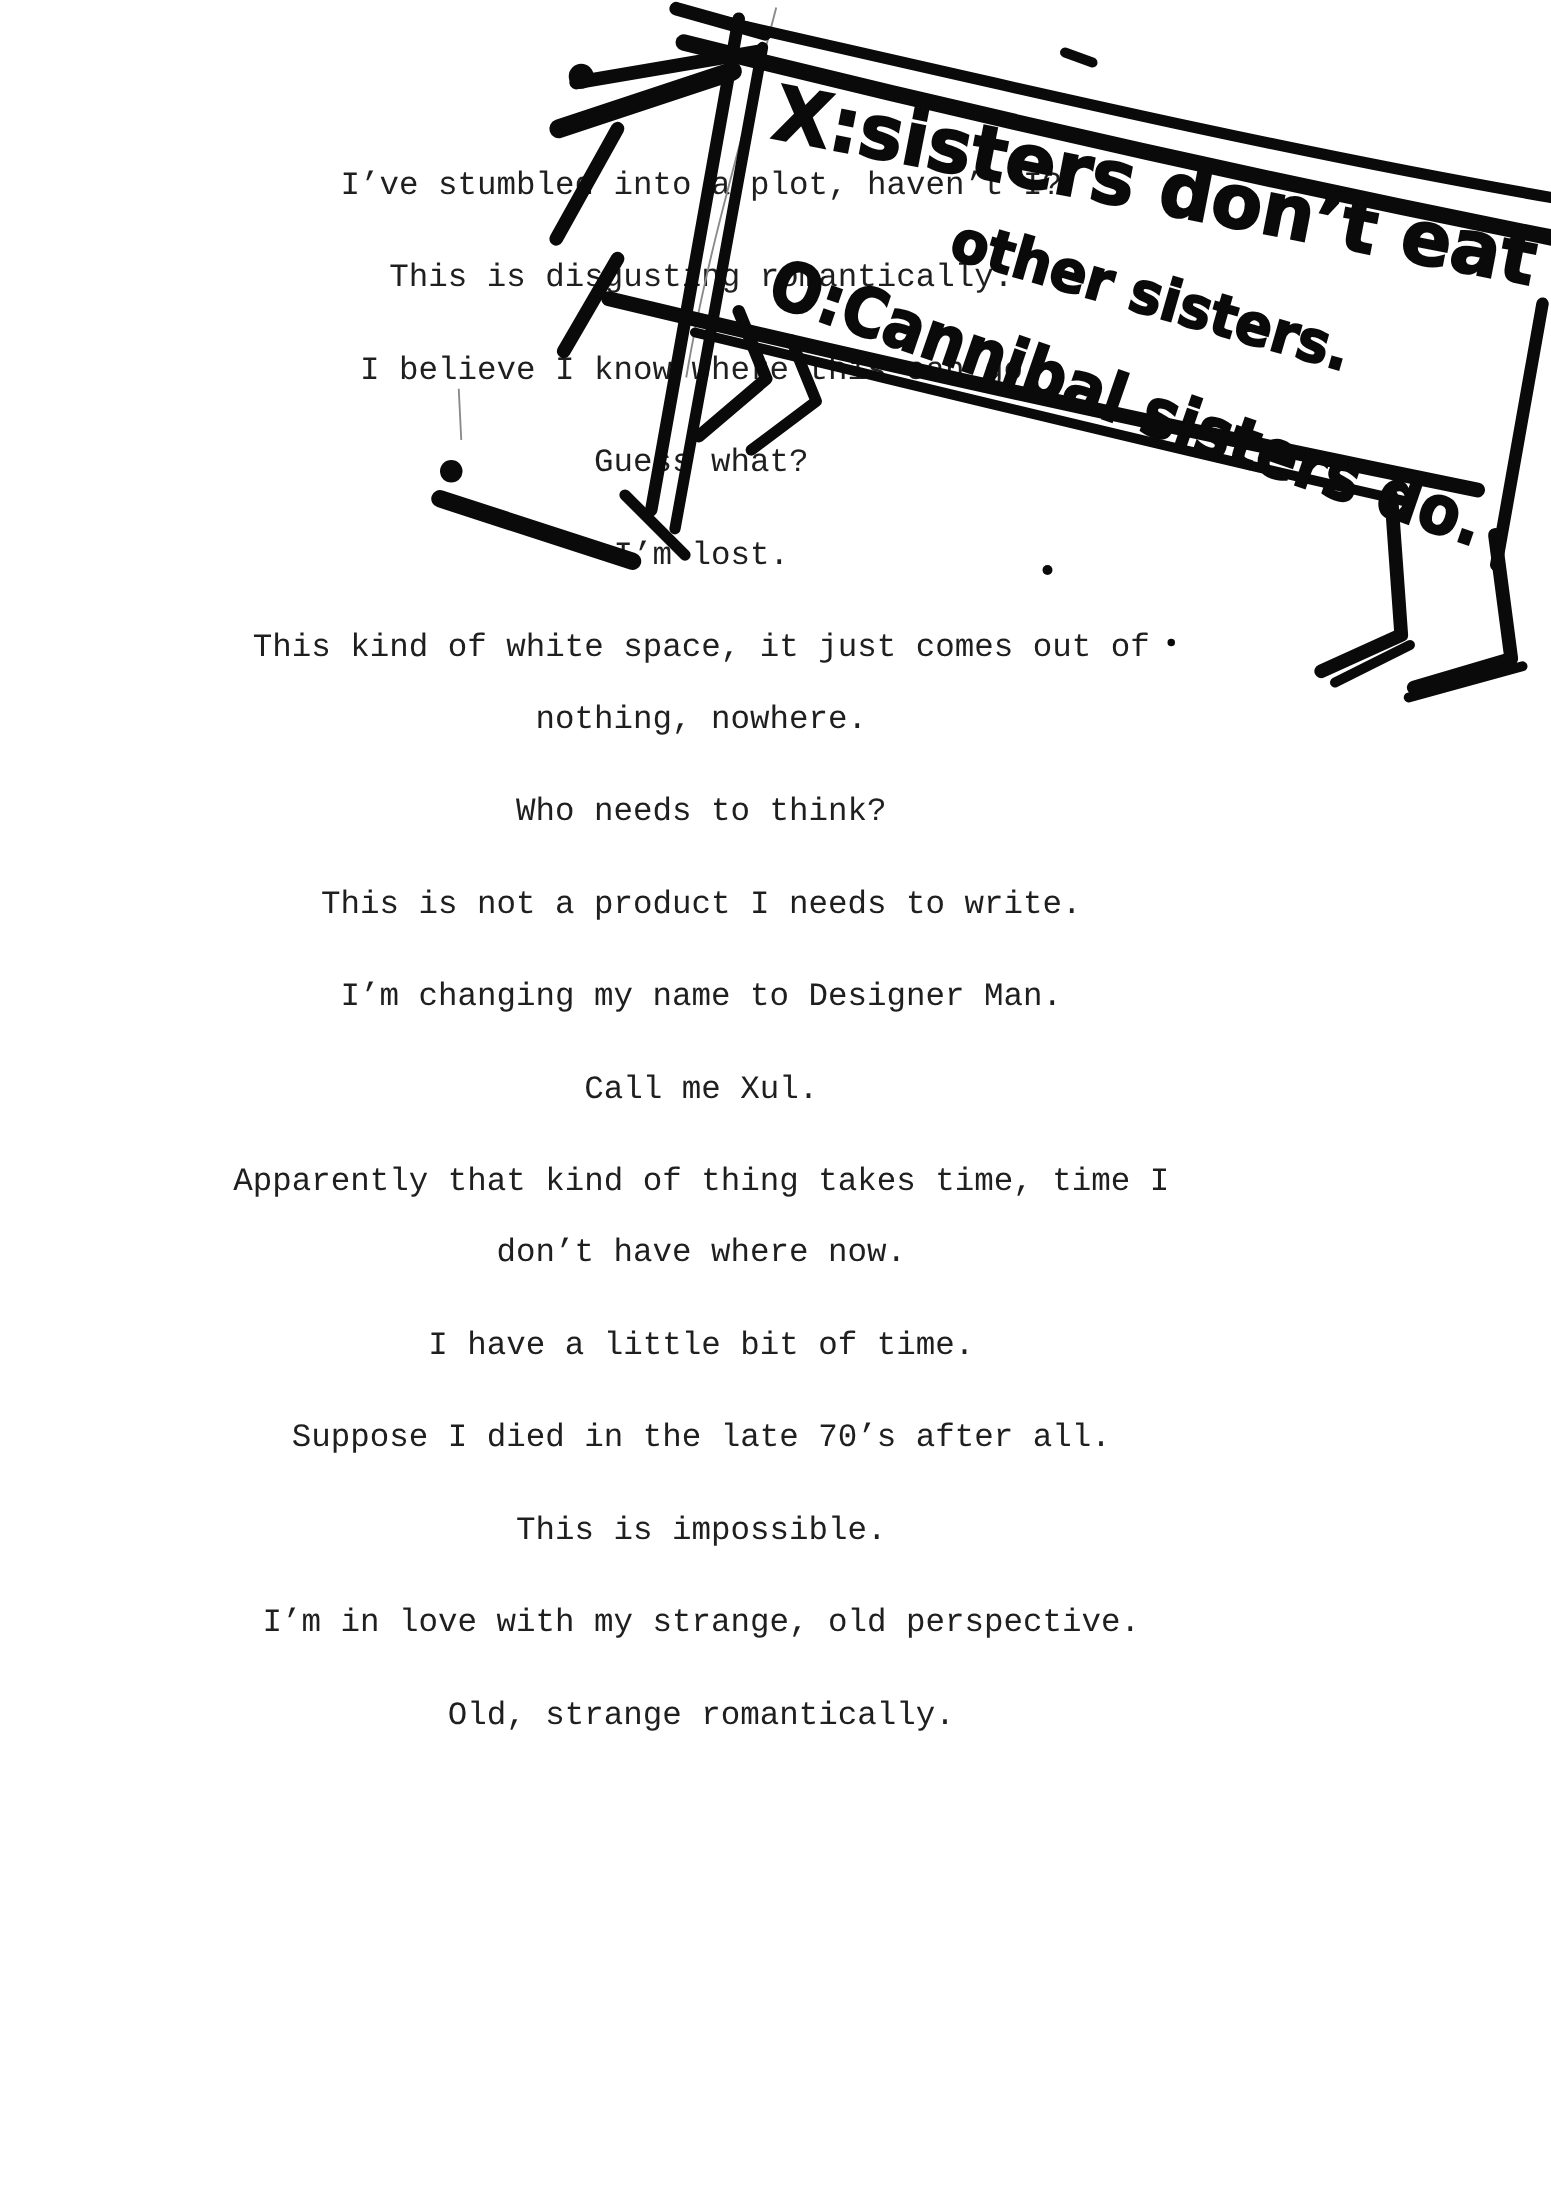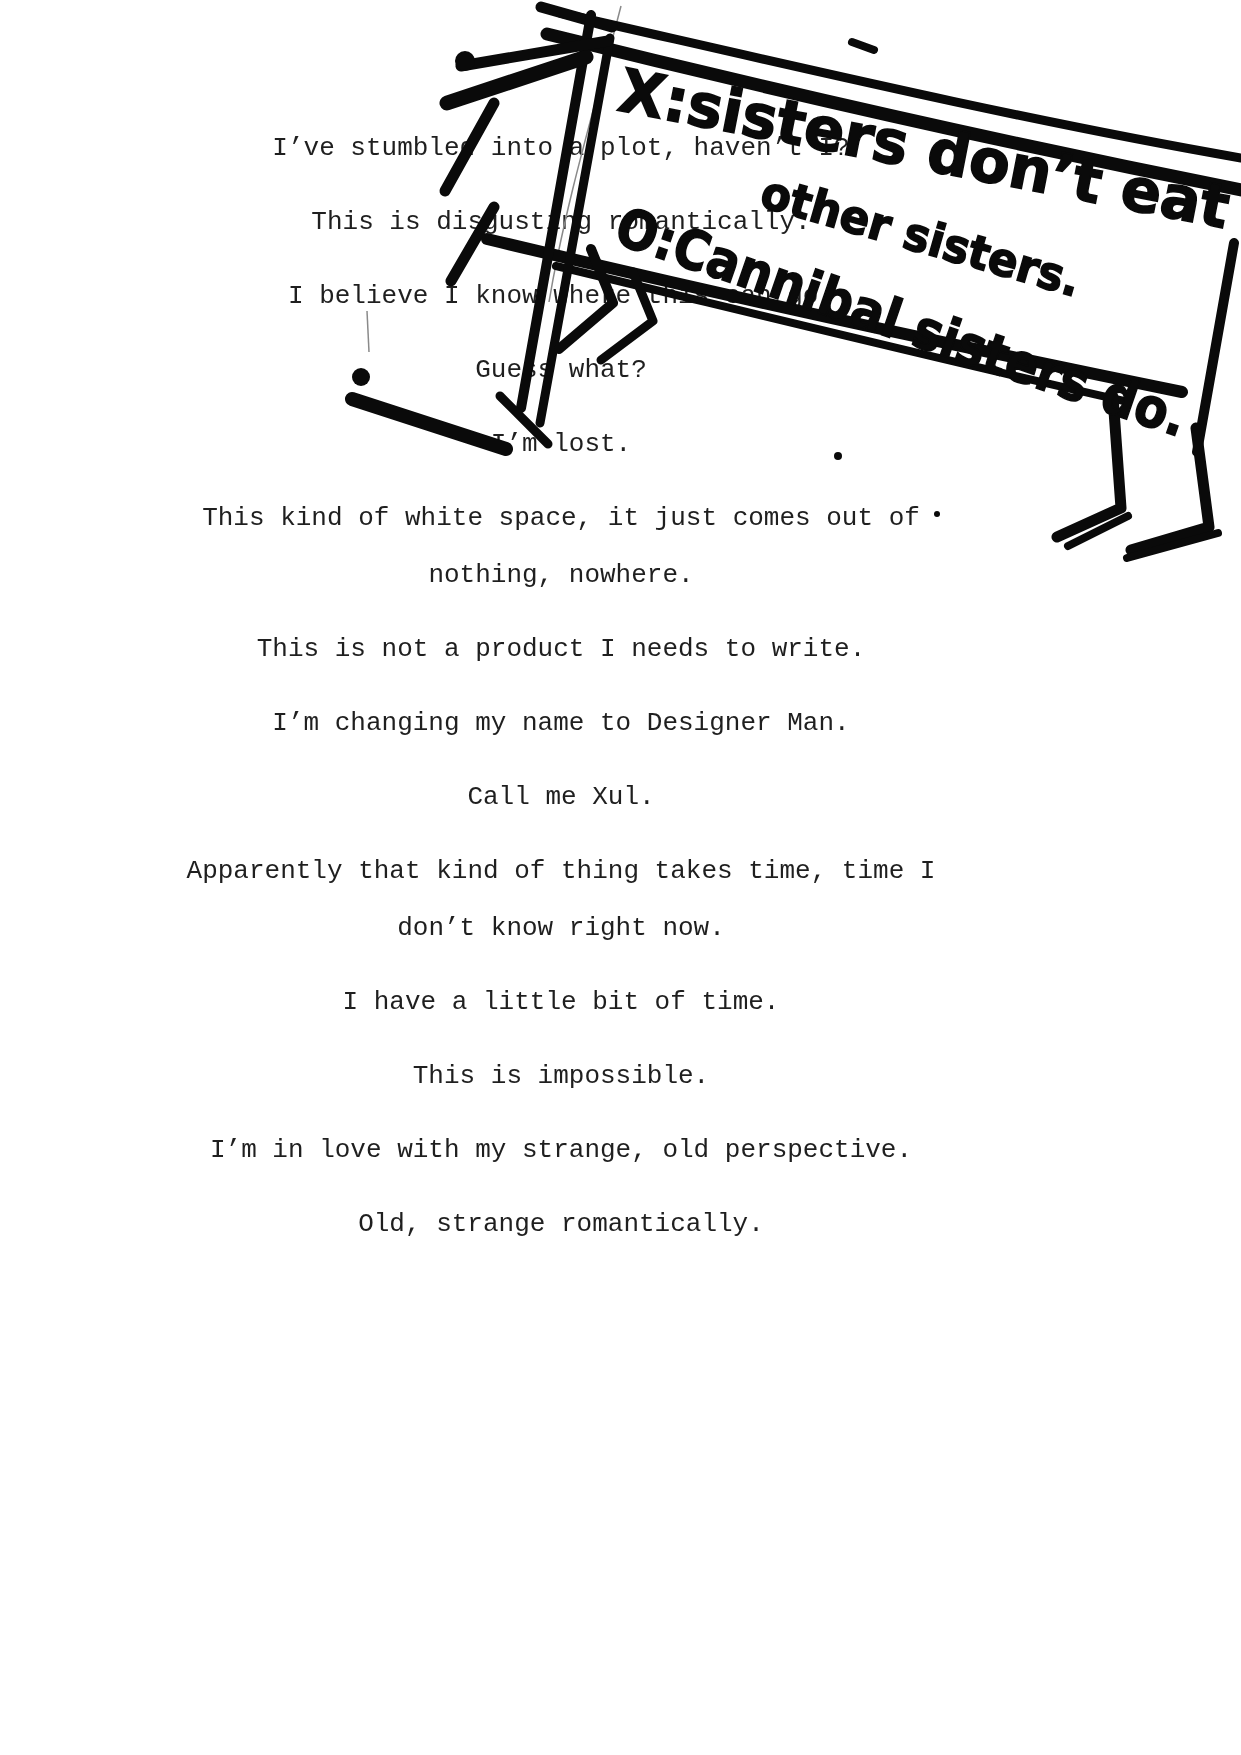--- a/index.html
+++ b/index.html
@@ -60,25 +60,27 @@
 
 <div class="page">
 
   <div class="typed-block">
     <p>I’ve stumbled into a plot, haven’t I?</p>
     <p>This is disgusting romantically.</p>
     <p>I believe I know where this can go.</p>
     <p>Guess what?</p>
     <p>I’m lost.</p>
     <p>This kind of white space, it just comes out of nothing, nowhere.</p>
+    <p>Who needs to think?</p>
     <p>This is not a product I needs to write.</p>
     <p>I’m changing my name to Designer Man.</p>
     <p>Call me Xul.</p>
-    <p>Apparently that kind of thing takes time, time I don’t know right now.</p>
+    <p>Apparently that kind of thing takes time, time I don’t have where now.</p>
     <p>I have a little bit of time.</p>
+    <p>Suppose I died in the late 70’s after all.</p>
     <p>This is impossible.</p>
     <p>I’m in love with my strange, old perspective.</p>
     <p>Old, strange romantically.</p>
   </div>
 
   <svg class="doodle-svg" width="1241" height="600" viewBox="0 0 1241 600" xmlns="http://www.w3.org/2000/svg">
 
     <path class="faint" d="M 621 6 C 598 96 566 200 549 302"></path>
     <path class="faint" d="M 367 311 L 369 352"></path>
 

